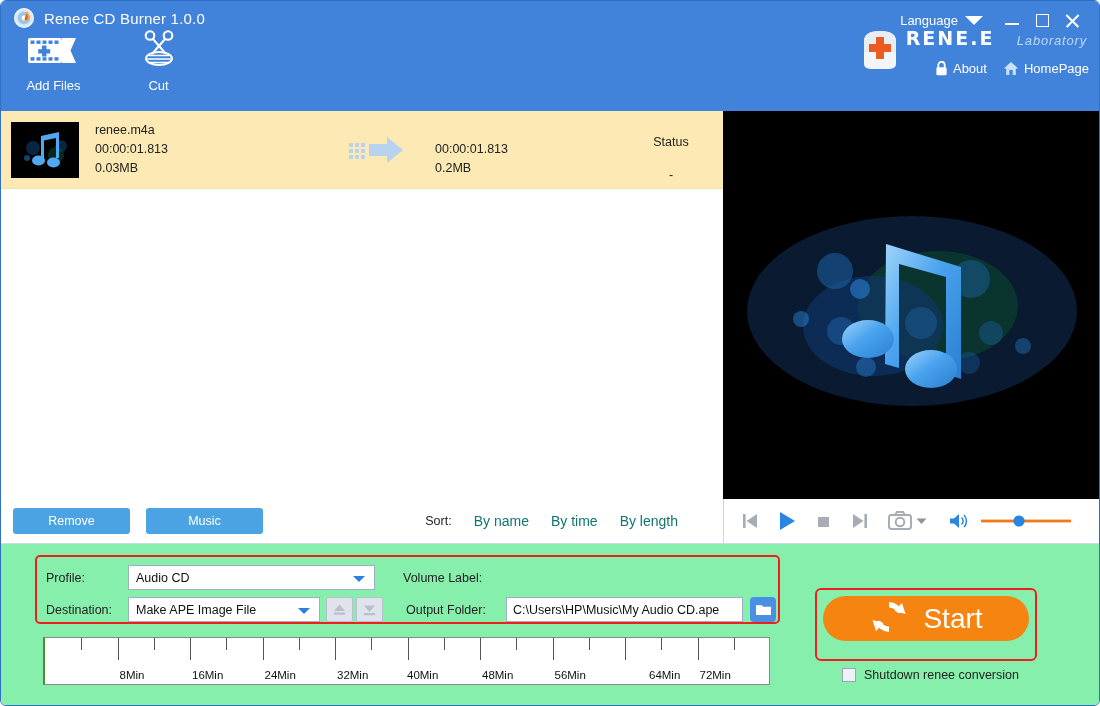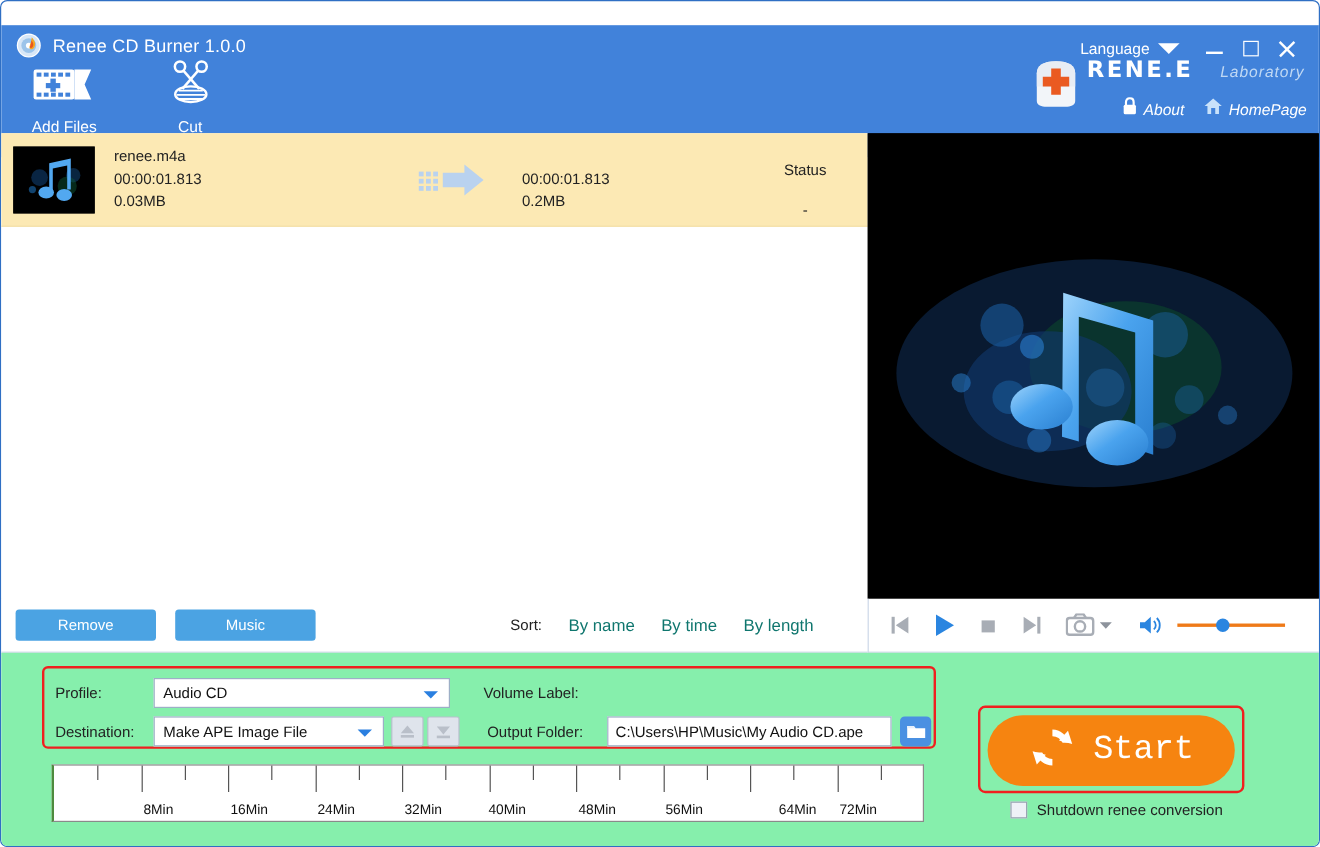--- a/index.html
+++ b/index.html
@@ -16,21 +16,20 @@
     border: 1px solid #2f6fc4;
     border-radius: 6px;
     overflow: hidden;
   }
 
   
   .header {
     position: absolute; left: 0; top: 0;
     width: 1100px; height: 110px;
     background: #4182da;
-    margin-top: 20px;
   }
   .titlebar {
     position: absolute; left: 12px; top: 6px;
     display: flex; align-items: center; gap: 9px;
   }
   .app-icon {
     width: 22px; height: 22px; position: relative;
   }
   .app-title {
     color: #ffffff; font-size: 15px; letter-spacing: .2px;
@@ -71,21 +70,21 @@
     line-height: 20px; font-family: "DejaVu Sans", sans-serif;
   }
   .brand-sub {
     color: #bfd8f4; font-size: 13px; letter-spacing: .8px; line-height: 15px;
     text-align: left; padding-left: 18px; font-style: italic;
   }
   .brand-links {
     position: absolute; right: 12px; top: 60px;
     display: flex; align-items: center; gap: 16px;
   }
-  .brand-link { display:flex; align-items:flex-end; gap:5px; color:#fff; font-size:13px; cursor:pointer;font-style:italic; }
+  .brand-link { display:flex; align-items:flex-start; gap:5px; color:#fff; font-size:13px; cursor:pointer; }
 
   .tools {
     position: absolute; left: 0; top: 28px;
     display: flex; align-items: flex-start;
   }
   .tool { width: 105px; text-align: center; cursor: pointer; }
   .tool-ico { height: 42px; display:flex; align-items:center; justify-content:center; position:relative; }
   .tool-lbl { color:#fff; font-size:13px; margin-top:7px; display:block; }
 
   
@@ -185,23 +184,23 @@
     background: #ffffff; border: 1px solid #8a8a8a; border-left: 2px solid #4e8b3e;
   }
   .tick { position: absolute; top: 0; width: 1px; background: #555; }
   .rlabel { position:absolute; bottom: 3px; font-size: 11.5px; color:#111; }
 
   .start-box {
     position:absolute; left: 814px; top: 44px; width: 222px; height: 73px;
     border: 2px solid #f01f1f; border-radius: 6px;
   }
   .start-btn {
-    position:absolute; left: 6px; top: 6px; width: 206px; height: 59px;
+    position:absolute; left: 6px; top: 6px; width: 206px; height: 45px;
     background:#f68410; border-radius: 30px; cursor:pointer;
-    display:flex; align-items:center; justify-content:center; gap: 14px; font-family: Liberation Mono, monospace;
+    display:flex; align-items:center; justify-content:center; gap: 14px;
   }
   .start-btn .lbl { color:#fff; font-size:28px; }
   .shutdown {
     position:absolute; left: 841px; top: 124px; display:flex; align-items:center; gap:8px; cursor:pointer;
   }
   .cbox { width:14px;height:14px;border:1px solid #9aa4b3; background:#eef1f7; }
   .shutdown span { font-size: 12.5px; color:#222; }
 </style>
 </head>
 <body>

